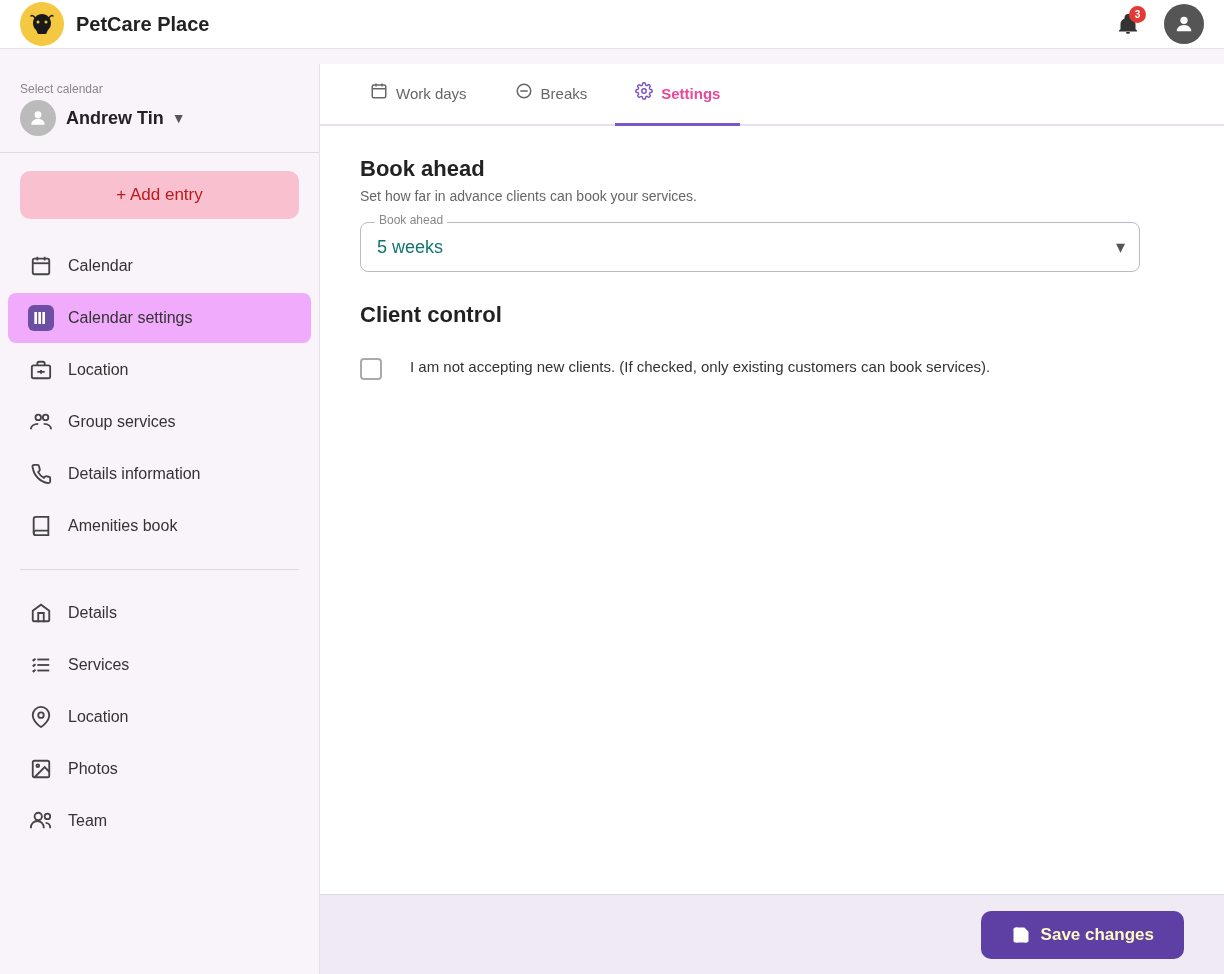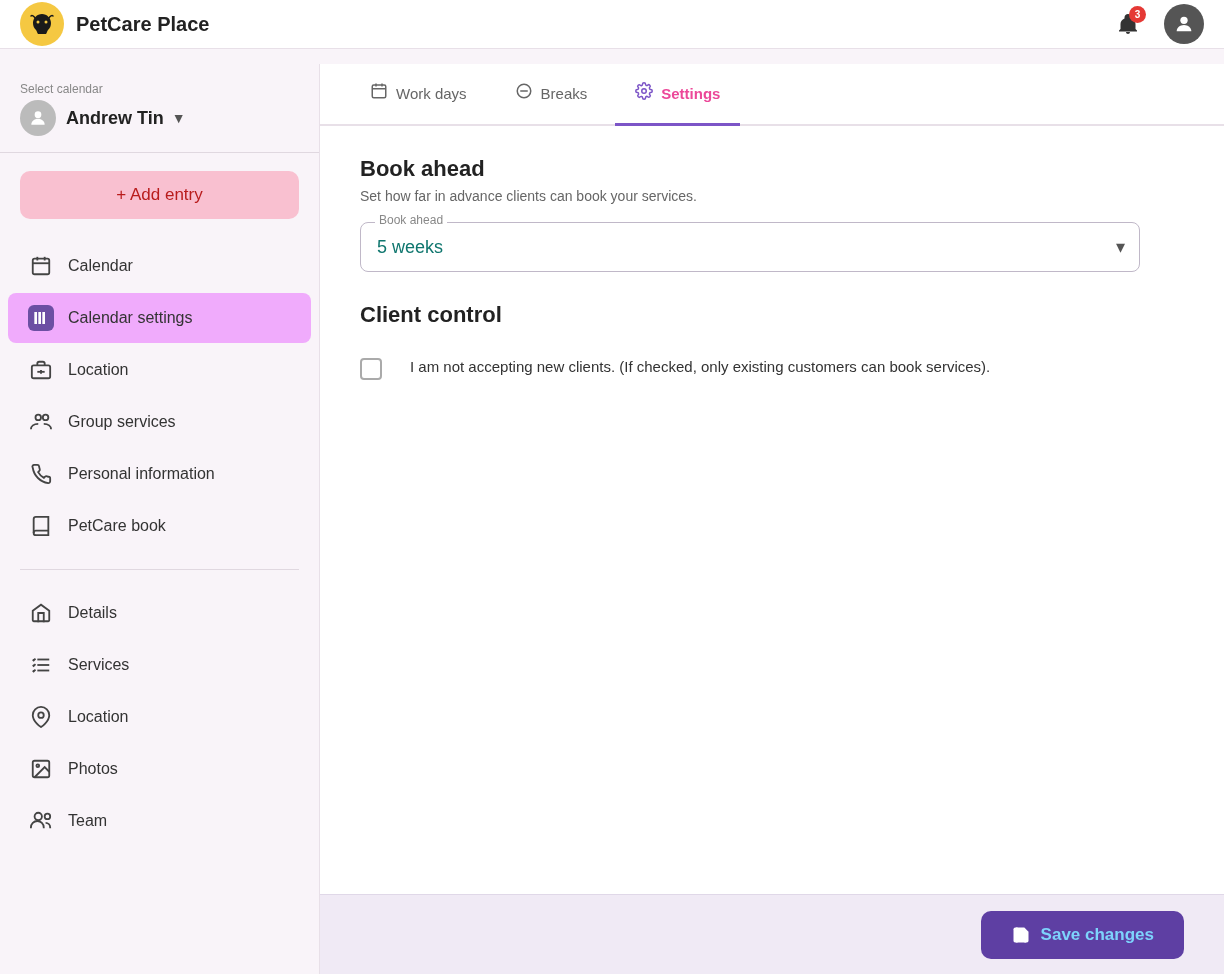--- a/index.html
+++ b/index.html
@@ -130,21 +130,21 @@
     }
     .checkbox-label { font-size: 15px; color: #333; line-height: 1.5; }
 
     
     .footer-bar {
       background: #f0eaf5; border-top: 1px solid #e0d8e8;
       height: 80px; display: flex; align-items: center; justify-content: flex-end;
       padding: 0 40px;
     }
     .save-btn {
-      background: #5e3fa3; color: #7dd3fc; border: none; border-radius: 10px;
+      background: #5e3fa3; color: #fef9c3; border: none; border-radius: 10px;
       padding: 14px 30px; font-size: 17px; font-weight: 600; cursor: pointer;
       display: flex; align-items: center; gap: 10px;
     }
   </style>
 </head>
 <body>
 
 <nav class="top-nav">
   <div class="top-nav-left">
     <div class="logo-circle">
@@ -245,31 +245,31 @@
         </span>
         <span>Group services</span>
       </div>
 
       <div class="nav-item">
         <span class="nav-icon">
           <svg width="22" height="22" viewBox="0 0 24 24" fill="none" stroke="currentColor" stroke-width="2">
               <path d="M22 16.92v3a2 2 0 0 1-2.18 2A19.86 19.86 0 0 1 3 5.18 2 2 0 0 1 4.92 2h3a2 2 0 0 1 2 1.72c.127.96.361 1.903.7 2.81a2 2 0 0 1-.45 2.11l-1.27 1.27a16 16 0 0 0 6.29 6.29l1.27-1.27a2 2 0 0 1 2.11-.45c.907.339 1.85.573 2.81.7A2 2 0 0 1 22 16.92z"></path>
             </svg>
         </span>
-        <span>Personal information</span>
+        <span>Details information</span>
       </div>
 
       <div class="nav-item">
         <span class="nav-icon">
           <svg width="22" height="22" viewBox="0 0 24 24" fill="none" stroke="currentColor" stroke-width="2">
               <path d="M4 19.5A2.5 2.5 0 0 1 6.5 17H20"></path>
               <path d="M6.5 2H20v20H6.5A2.5 2.5 0 0 1 4 19.5v-15A2.5 2.5 0 0 1 6.5 2z"></path>
             </svg>
         </span>
-        <span>PetCare book</span>
+        <span>Amenities book</span>
       </div>
     </div>
 
     <div class="sidebar-divider"></div>
 
     <div class="nav-section">
 
       <div class="nav-item">
         <span class="nav-icon">
           <svg width="22" height="22" viewBox="0 0 24 24" fill="none" stroke="currentColor" stroke-width="2">

